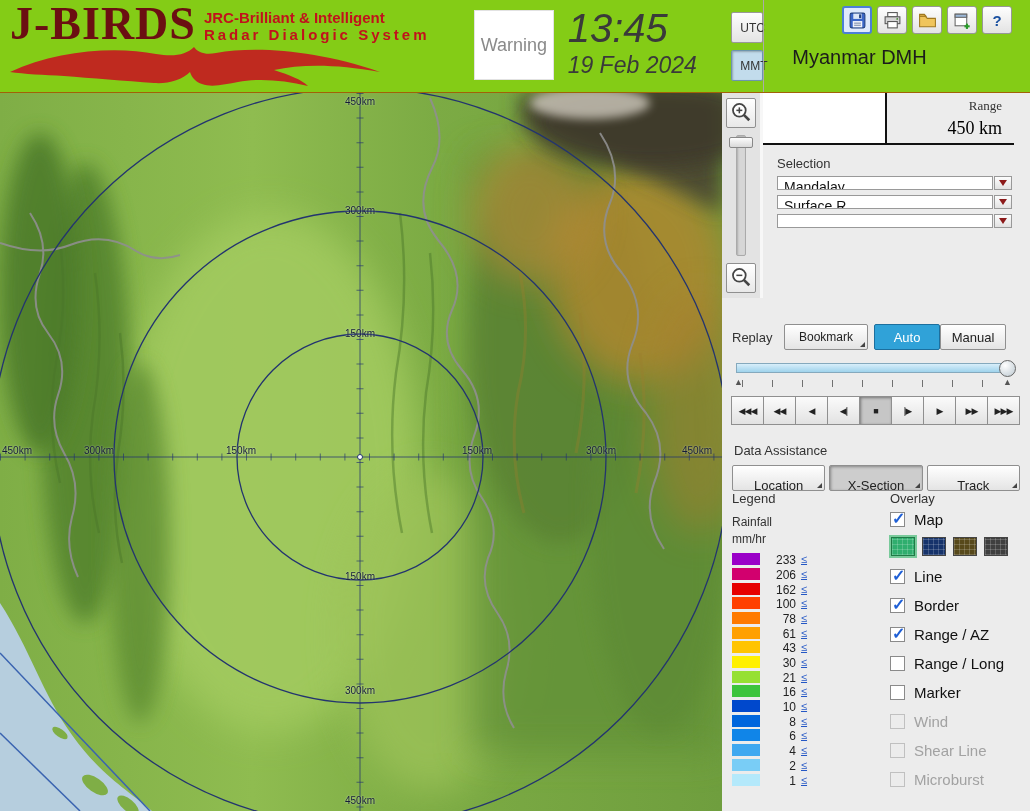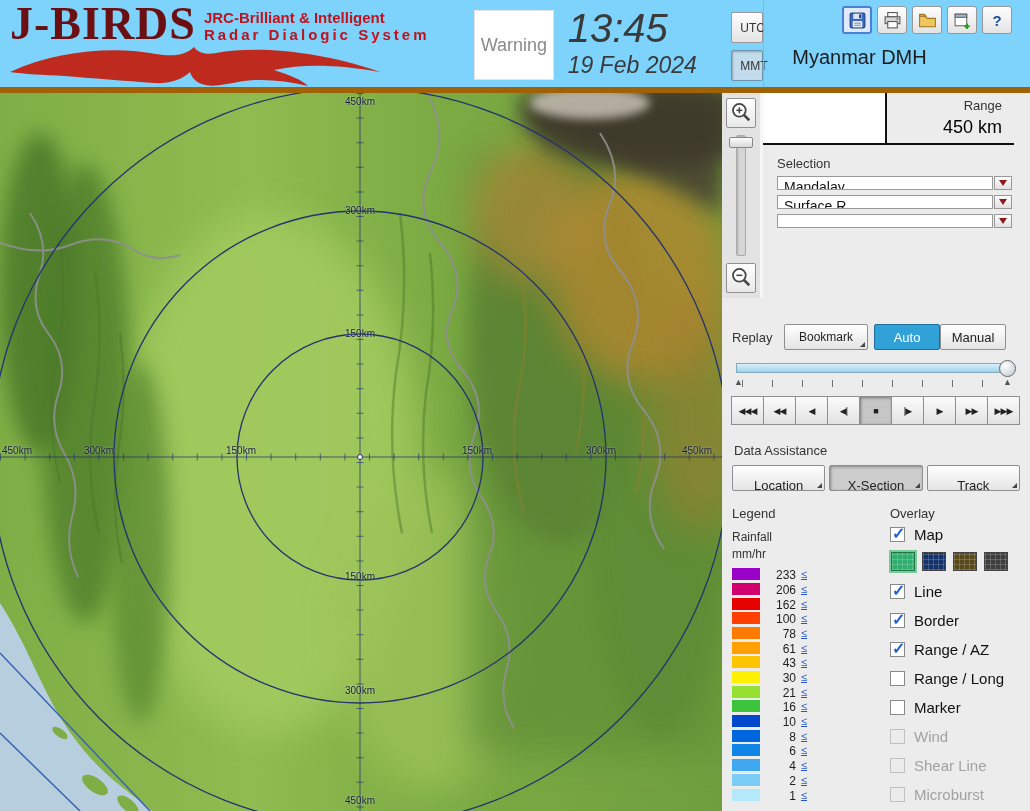--- a/index.html
+++ b/index.html
@@ -1,21 +1,21 @@
 <!DOCTYPE html>
 <html><head>
 <meta charset="utf-8">
 <style>
   * { box-sizing: border-box; }
   html,body { margin:0; padding:0; }
   body { font-family:"Liberation Sans", sans-serif; background:#fff; }
   .app { width:1030px; height:811px; overflow:hidden; position:relative; background:#fff; }
 
   
-  .header { height:93px; display:flex; background:#7dd3fc; border-bottom:6px solid #a16207; }
+  .header { height:93px; display:flex; background:#84cc16; border-bottom:1px solid #a16207; }
   .logo { width:475px; padding:2px 0 0 10px; position:relative; }
   .logo-top { display:flex; align-items:flex-start; }
   .logo-title { font-family:"Liberation Serif", serif; font-weight:bold; font-size:46px; color:#6b0f12; line-height:0.95; letter-spacing:1px; }
   .logo-sub { display:flex; flex-direction:column; margin:7px 0 0 8px; color:#c1121c; font-weight:bold; font-size:15px; line-height:1.15; }
   .logo-sub .sub2 { letter-spacing:3px; }
   .eagle { position:absolute; left:6px; top:42px; width:380px; height:46px; }
   .warning-btn { margin:10px 0 0 6px; width:80px; height:70px; background:#fff; border:1px solid #e2e2e2; color:#8a8a8a; font-size:18px; font-family:inherit; cursor:pointer; }
   .clock { margin-left:14px; padding-top:8px; width:150px;font-style:italic; }
   .time { font-size:40px; color:#3a3a3a; line-height:1; }
   .date { font-size:23px; color:#3a3a3a; margin-top:4px; white-space:nowrap; }
@@ -39,21 +39,21 @@
   .right-top { display:flex; height:205px; }
   .zoom-strip { width:38px; background:#e3e3e3; display:flex; flex-direction:column; align-items:center; padding:3px 0; }
   .zoom-btn { width:30px; height:30px; margin:2px 0; background:linear-gradient(#fff,#e8e8e8); border:1px solid #8f8f8f; border-radius:2px; padding:1px; cursor:pointer; }
   .zoom-slider { flex:1; width:100%; position:relative; margin:3px 0; }
   .zoom-groove { position:absolute; left:50%; transform:translateX(-50%); top:2px; bottom:2px; width:10px; background:#d6d6d6; border:1px solid #aaa; border-radius:2px; box-shadow:inset 1px 1px 2px rgba(0,0,0,.2); }
   .zoom-thumb { position:absolute; left:50%; transform:translateX(-50%); top:4px; width:24px; height:11px; background:linear-gradient(#fcfcfc,#d9d9d9); border:1px solid #888; border-radius:2px; cursor:pointer; }
 
   .top-panel { flex:1; background:#ececec; border-left:3px solid #f7f7f7; padding-top:0; }
   .range-box { display:flex; height:52px; margin-right:16px; border-bottom:2px solid #111; }
   .range-screen { width:124px; background:#fff; border-right:2px solid #111; }
-  .range-info { flex:1; text-align:right; padding:5px 12px 0 0; }
+  .range-info { flex:1; text-align:right; padding:5px 12px 0 0;font-family:Liberation Serif, serif; }
   .range-label { font-size:13px; color:#333; }
   .range-value { font-size:18px; color:#000; margin-top:4px; }
   .sel-label { margin:11px 0 2px 14px; font-size:13px; color:#333; }
   .dd-row { display:flex; margin:5px 18px 5px 14px; height:14px; }
   .dd-field { flex:1; background:#fff; border:1px solid #999; font-size:14px; color:#111; padding:2px 6px; overflow:hidden; white-space:nowrap; cursor:pointer; }
   .dd-btn { width:18px; margin-left:1px; background:linear-gradient(#fdfdfd,#e2e2e2); border:1px solid #999; padding:0; cursor:pointer; display:flex; align-items:center; justify-content:center; }
   .dd-arrow { width:0; height:0; border-left:4px solid transparent; border-right:4px solid transparent; border-top:6px solid #8c1a1a; }
   .sel-actions { display:flex; justify-content:space-between; margin:9px 18px 0 14px; }
   .btn { position:relative; font-family:inherit; font-size:13px; color:#222; background:linear-gradient(#fff,#e4e4e4); border:1px solid #8f8f8f; border-radius:2px; padding:3px 8px; cursor:pointer; }
   .btn.disabled { color:#a8a8a8; }
@@ -81,21 +81,21 @@
   .tick-marker::before { content:"▲"; }
 
   .playback { margin-top:6px; display:flex; }
   .pb-btn { flex:1; height:29px; margin-left:-1px; font-family:inherit; font-size:9px; letter-spacing:-1px; color:#222; background:linear-gradient(#fbfbfb,#e2e2e2); border:1px solid #8f8f8f; padding:0; cursor:pointer; white-space:nowrap; overflow:hidden; }
   .pb-btn.pressed { background:#c6c6c6; box-shadow:inset 1px 1px 3px rgba(0,0,0,.4); }
 
   .da-label { margin-top:18px; padding-left:2px; }
   .da-buttons { margin-top:7px; display:flex; gap:4px; }
   .da-btn { flex:1; height:14px; padding:12px; }
 
-  .bottom-cols { display:flex; margin-top:15px; }
+  .bottom-cols { display:flex; }
   .legend-col { width:148px; }
   .legend-unit { font-size:12px; color:#333; line-height:1.3; margin-top:1px; }
   .legend-unit.first { margin-top:9px; }
   .legend-rows { margin-top:6px; }
   .lg-row { display:flex; align-items:flex-start; height:14.7px; }
   .lg-swatch { width:28px; height:12px; display:inline-block; }
   .lg-val { width:36px; text-align:right; font-size:12px; color:#222; }
   .lg-le { margin-left:5px; font-size:11px; color:#2457c5; text-decoration:underline; cursor:pointer; }
 
   .overlay-col { flex:1; padding-left:10px; }

